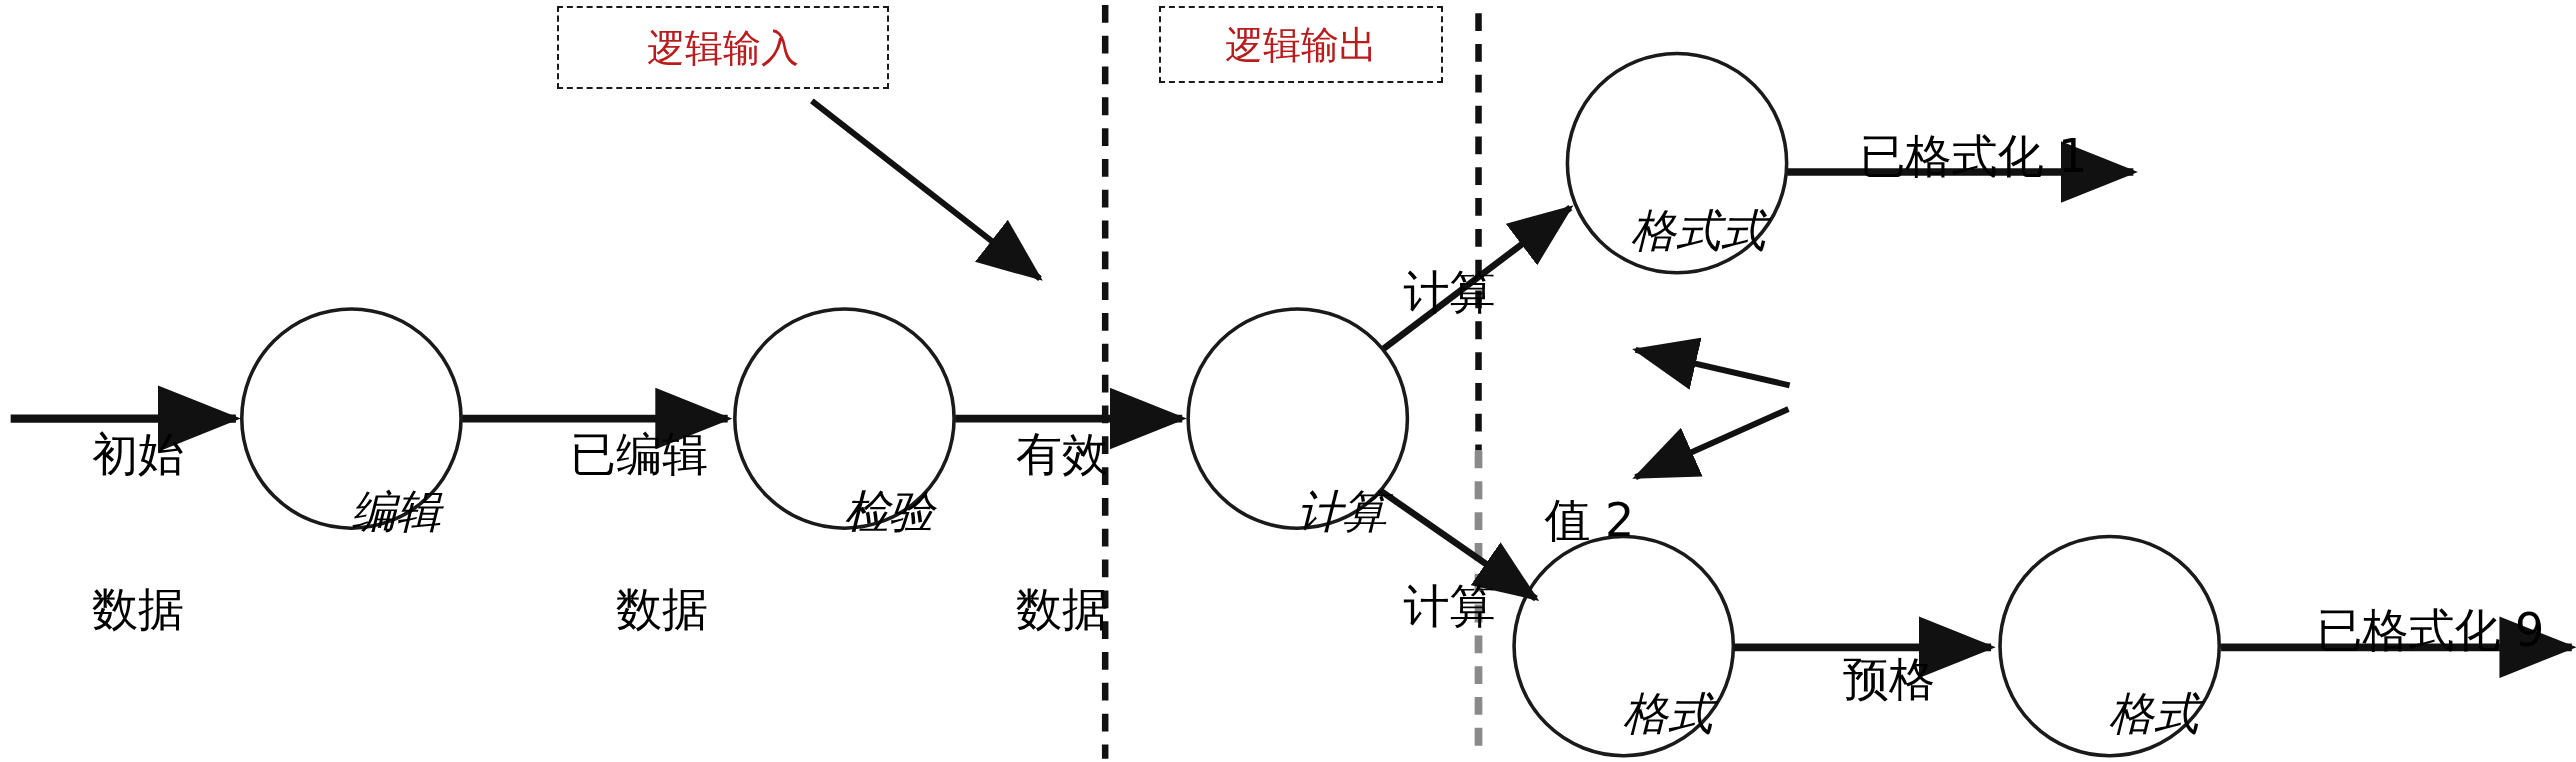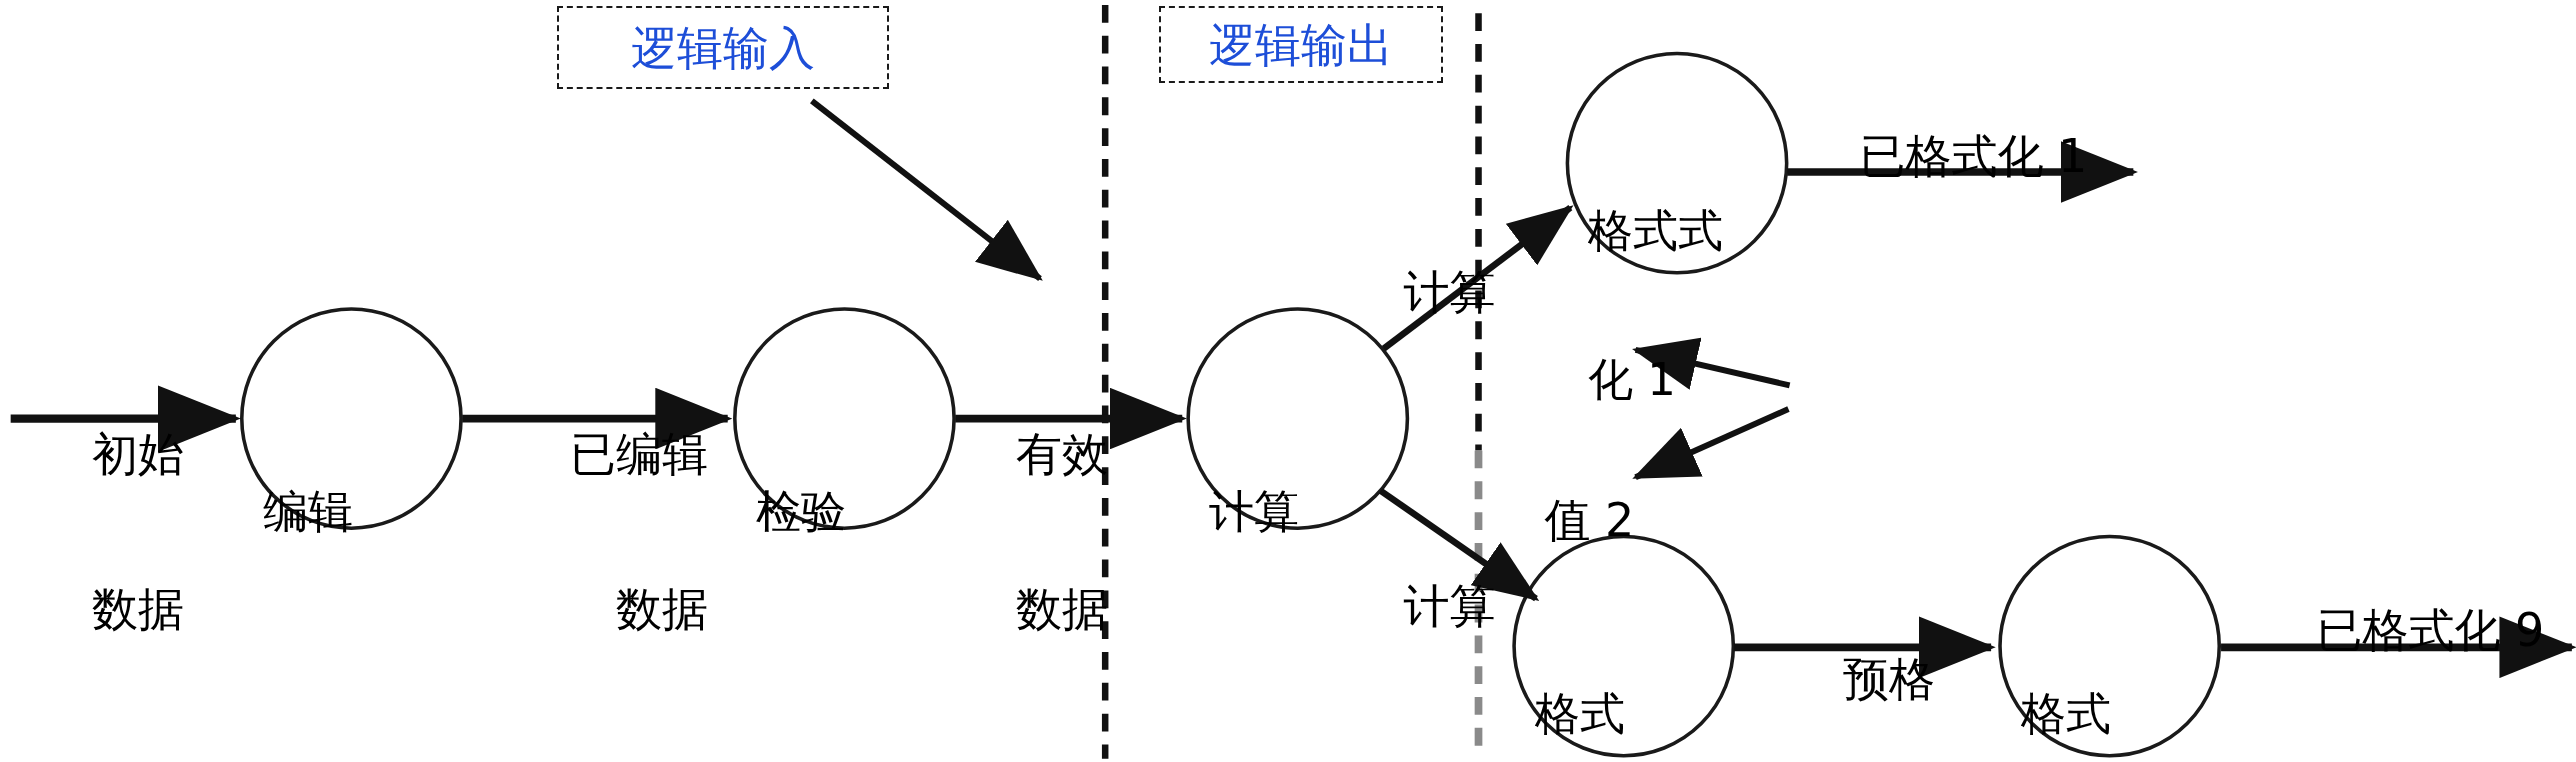--- a/index.html
+++ b/index.html
@@ -19,39 +19,40 @@
     font-size:46px;
     line-height:1.06;
     white-space:pre;
     letter-spacing:0px;
   }
   .lbl.c{text-align:right;}
   .lbl.two{line-height:1.12;}
 
   .node-text{
     position:absolute;
-    text-align:left;
+    text-align:right;
     color:#000;
     font-size:45px;
     line-height:1.1;
     white-space:pre;
+    font-style:italic;
   }
 
   .dbox{
     position:absolute;
     border:2.4px dashed #1a1a1a;
     background:transparent;
     box-sizing:border-box;
     display:flex;
     align-items:center;
     justify-content:center;
   }
   .dbox span{
-    font-size:46px;
-    color:#1d4ed8;
+    font-size:38px;
+    color:#b91c1c;
     white-space:pre;
     line-height:1;
   }
 </style>
 </head>
 <body>
 
 <div id="root">
 
   <svg id="canvas" viewBox="0 0 4347 1287" xmlns="http://www.w3.org/2000/svg">
@@ -114,21 +115,20 @@
   <div class="node-text" style="left:756px;top:388px;width:178px;">
     <div>检验</div>
   </div>
 
   <div class="node-text" style="left:1209px;top:388px;width:178px;">
     <div>计算</div>
   </div>
 
   <div class="node-text two" style="left:1588px;top:107px;width:178px;">
     <div>格式式</div>
-    <div>化 1</div>
   </div>
 
   <div class="node-text two" style="left:1535px;top:590px;width:178px;">
     <div>格式</div>
     
   </div>
 
   <div class="node-text two" style="left:2021px;top:590px;width:178px;">
     <div>格式</div>
     

